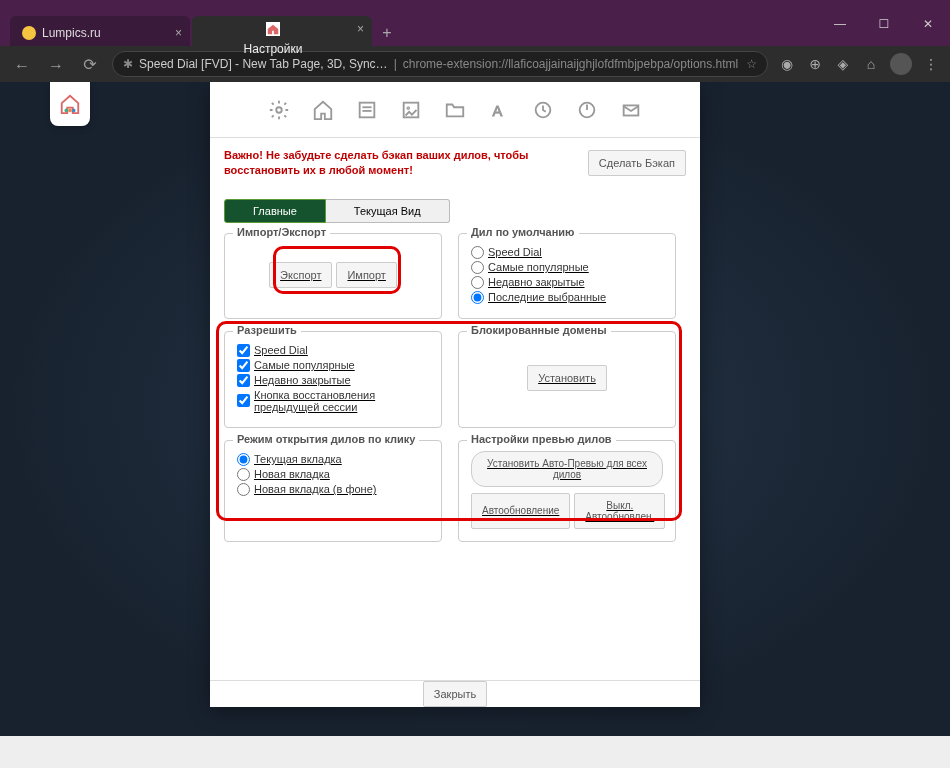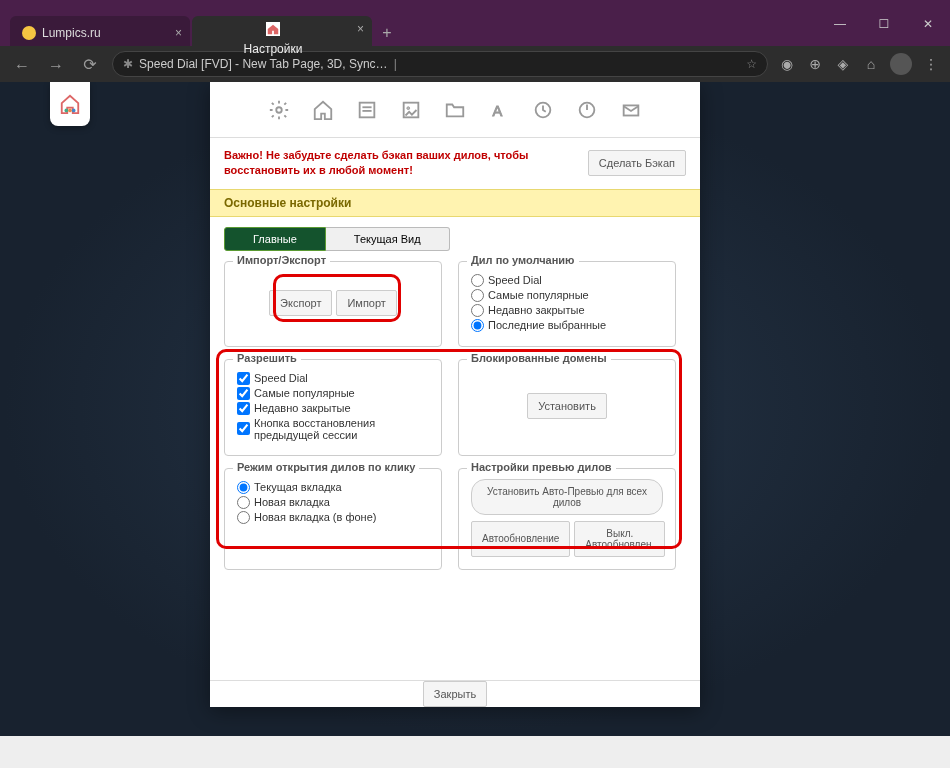--- a/index.html
+++ b/index.html
@@ -95,20 +95,21 @@
 </div>
 
 <div class="addrbar">
   <div class="navbtn">←</div>
   <div class="navbtn">→</div>
   <div class="navbtn">⟳</div>
   <div class="addrfield">
     <span>✱</span>
     <span class="extname">Speed Dial [FVD] - New Tab Page, 3D, Sync…</span>
     <span>|</span>
+    <span>chrome-extension://llaficoajjainaijghjlofdfmbjpebpa/options.html</span>
     <span class="star">☆</span>
   </div>
   <div class="addricons">
     <div class="ico">◉</div>
     <div class="ico">⊕</div>
     <div class="ico">◈</div>
     <div class="ico">⌂</div>
     <div class="avatar"></div>
     <div class="ico">⋮</div>
   </div>
@@ -179,28 +180,27 @@
             <path d="M4 8l8 5 8-5" fill="none" stroke-width="2"></path>
           </svg>
         </div>
     </div>
 
     <div class="warnrow">
       <div class="warn">Важно! Не забудьте сделать бэкап ваших дилов, чтобы восстановить их в любой момент!</div>
       <button class="btn">Сделать Бэкап</button>
     </div>
 
-    <div class="sectiontitle">Основные настройки</div>
 
     <div class="subtabs">
       <div class="subtab active">Главные</div>
       <div class="subtab">Текущая Вид</div>
     </div>
 
-    <div class="grid" style="position:relative;">
+    <div class="grid" style="position:relative;text-decoration:underline;">
 
       <div class="fieldset fs-import center" style="position:relative;">
         <span class="legend">Импорт/Экспорт</span>
         <div style="display:flex;gap:4px;">
           <button class="btn">Экспорт</button>
           <button class="btn">Импорт</button>
         </div>
         <div class="highlight-red" style="left:48px;top:12px;width:128px;height:48px;"></div>
       </div>
 

